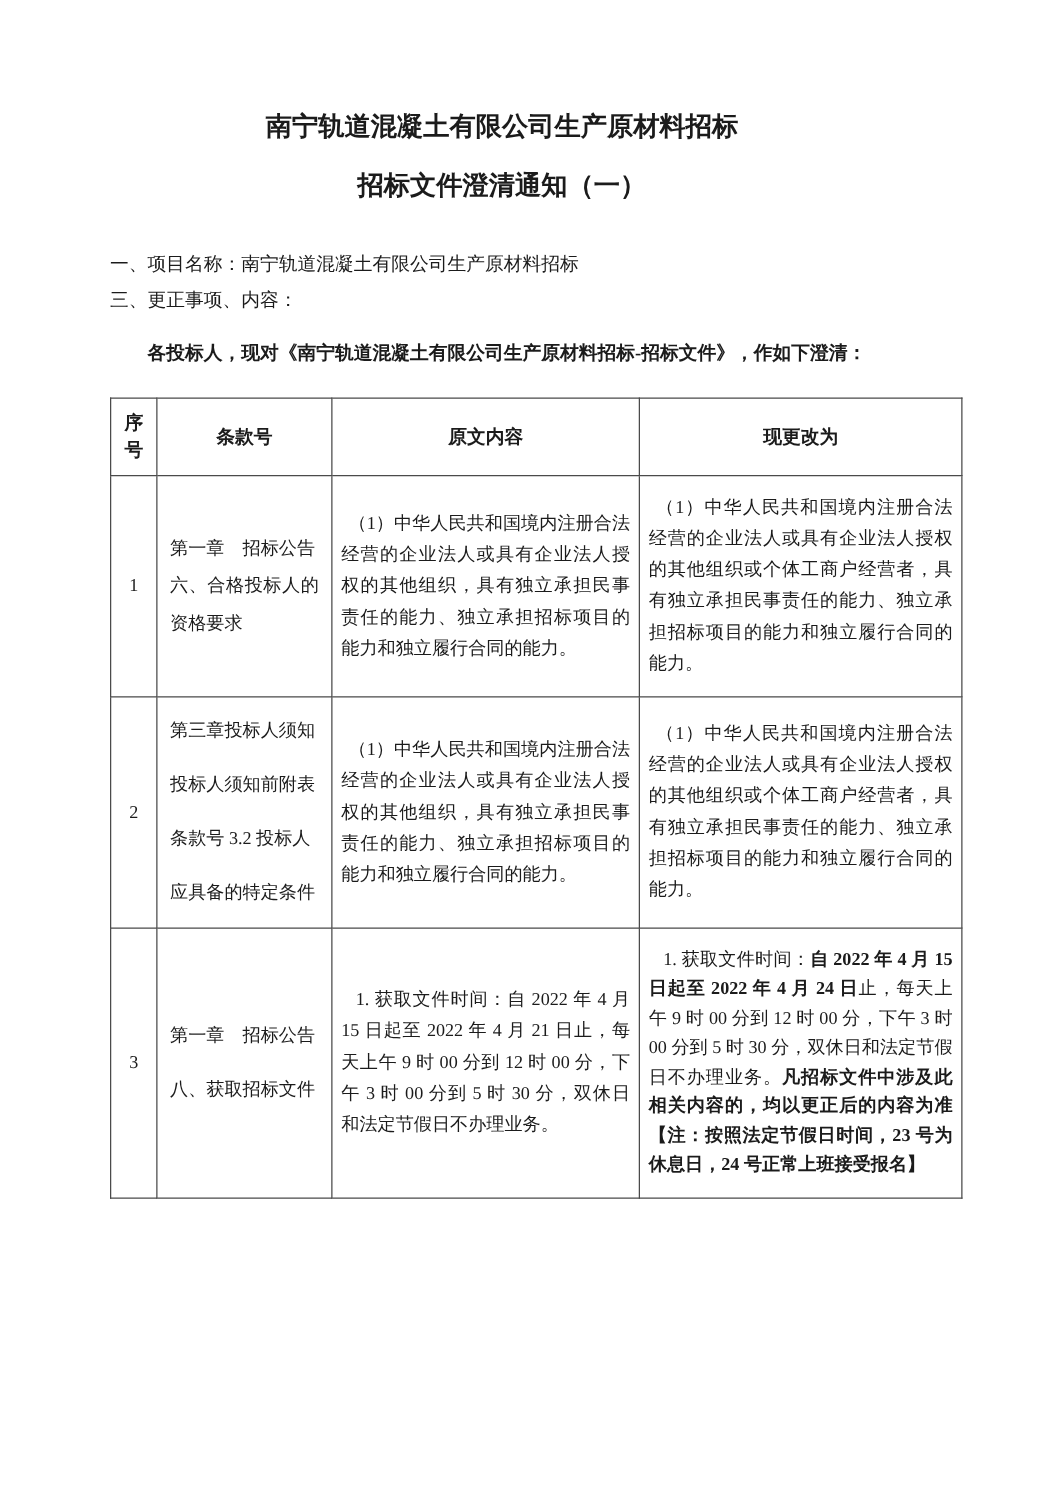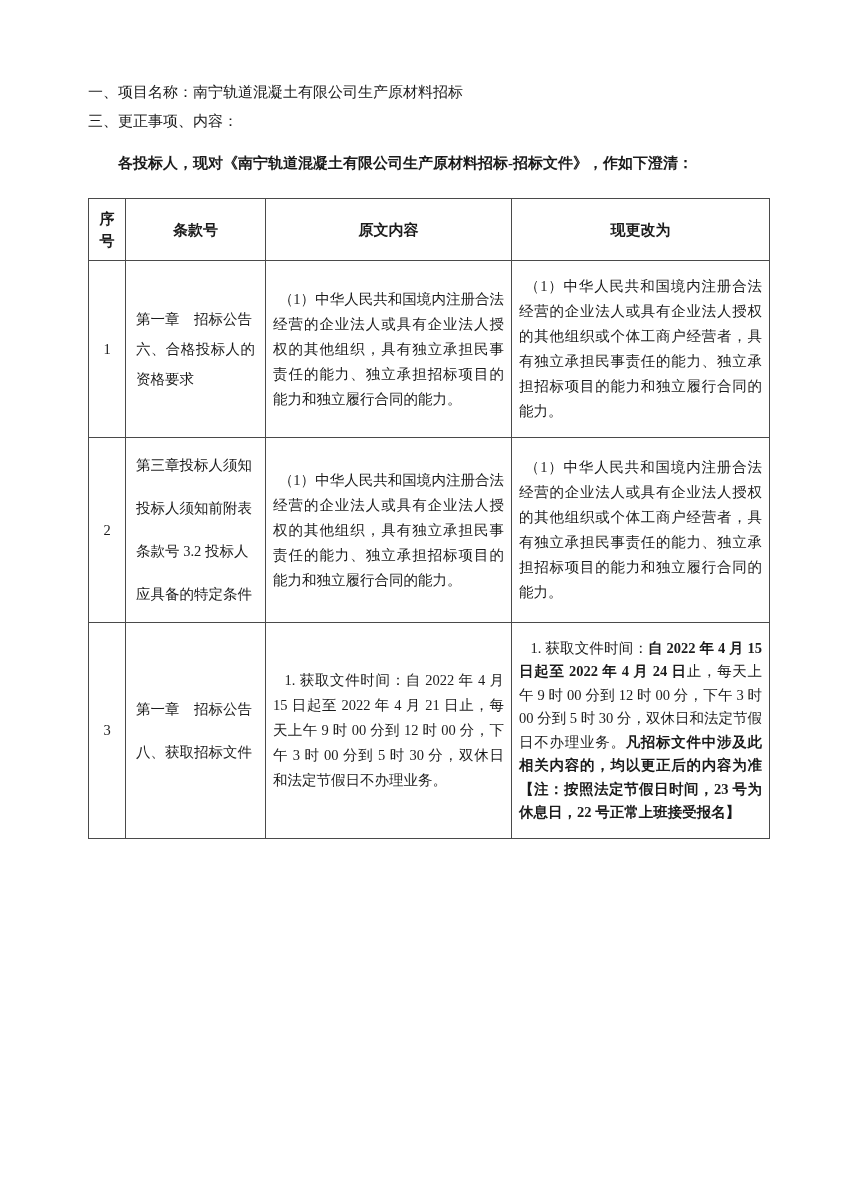--- a/index.html
+++ b/index.html
@@ -23,20 +23,21 @@
   
   .doc-title {
     text-align: center;
     padding-right: 60px;
     font-size: 21px;
     font-weight: bold;
     line-height: 47px;
   }
   
   .items {
+    margin-top: 26px;
     font-size: 15px;
   }
   .items p {
     margin: 0;
     line-height: 29px;
   }
   
   .intro {
     margin: 13px 0 0 0;
     font-size: 15px;
@@ -90,20 +91,24 @@
   .ind  { text-indent: 0.4em; }
   .ind1 { text-indent: 0.8em; }
   .seg-b { font-weight: bold; }
   .seg-u { text-underline-offset: 3px; }
 </style>
 </head>
 <body>
 
 <div class="page">
 
+  <div class="doc-title">
+    <div>南宁轨道混凝土有限公司生产原材料招标</div>
+    <div>招标文件澄清通知（一）</div>
+  </div>
 
   <div class="items">
     <p>一、项目名称：南宁轨道混凝土有限公司生产原材料招标</p>
     <p>三、更正事项、内容：</p>
   </div>
 
   <p class="intro">各投标人，现对《南宁轨道混凝土有限公司生产原材料招标-招标文件》，作如下澄清：</p>
 
   <table class="clar">
     <colgroup>
@@ -135,18 +140,18 @@
 条款号 3.2 投标人
 应具备的特定条件</td>
         <td class="c-text ind">（1）中华人民共和国境内注册合法经营的企业法人或具有企业法人授权的其他组织，具有独立承担民事责任的能力、独立承担招标项目的能力和独立履行合同的能力。</td>
         <td class="c-text ind"><span>（1）中华人民共和国境内注册合法经营的企业法人或具有企业法人授权的其他组织或</span><span class="seg-u">个体工商户经营者</span><span>，具有独立承担民事责任的能力、独立承担招标项目的能力和独立履行合同的能力。</span></td>
       </tr>
       <tr>
         <td class="c-no">3</td>
         <td class="c-clause loose">第一章　招标公告
 八、获取招标文件</td>
         <td class="c-text ind1">1. 获取文件时间：自 2022 年 4 月 15 日起至 2022 年 4 月 21 日止，每天上午 9 时 00 分到 12 时 00 分，下午 3 时 00 分到 5 时 30 分，双休日和法定节假日不办理业务。</td>
-        <td class="c-text tight ind1"><span>1. 获取文件时间：</span><span class="seg-b">自 2022 年 4 月 15 日起至 2022 年 4 月 24 日</span><span>止，每天上午 9 时 00 分到 12 时 00 分，下午 3 时 00 分到 5 时 30 分，双休日和法定节假日不办理业务。</span><span class="seg-b">凡招标文件中涉及此相关内容的，均以更正后的内容为准【注：按照法定节假日时间，23 号为休息日，22 号正常上班接受报名】</span></td>
+        <td class="c-text tight ind1"><span>1. 获取文件时间：</span><span class="seg-b">自 2022 年 4 月 15 日起至 2022 年 4 月 24 日</span><span>止，每天上午 9 时 00 分到 12 时 00 分，下午 3 时 00 分到 5 时 30 分，双休日和法定节假日不办理业务。</span><span class="seg-b">凡招标文件中涉及此相关内容的，均以更正后的内容为准【注：按照法定节假日时间，23 号为休息日，24 号正常上班接受报名】</span></td>
       </tr>
     </tbody>
   </table>
 
 </div>
 
 </body></html>

